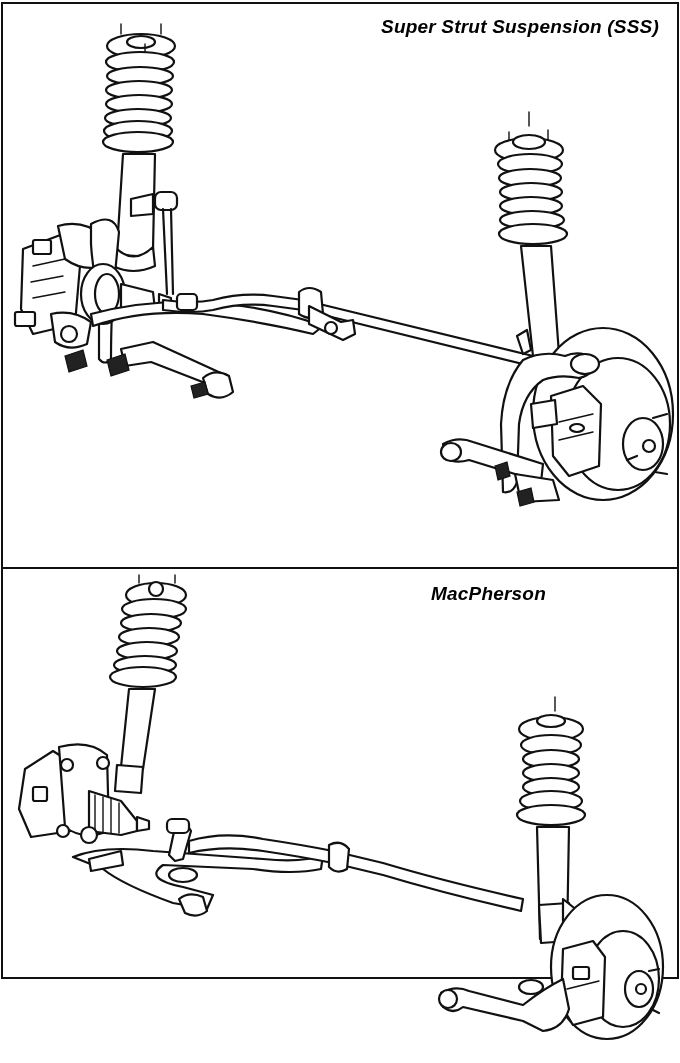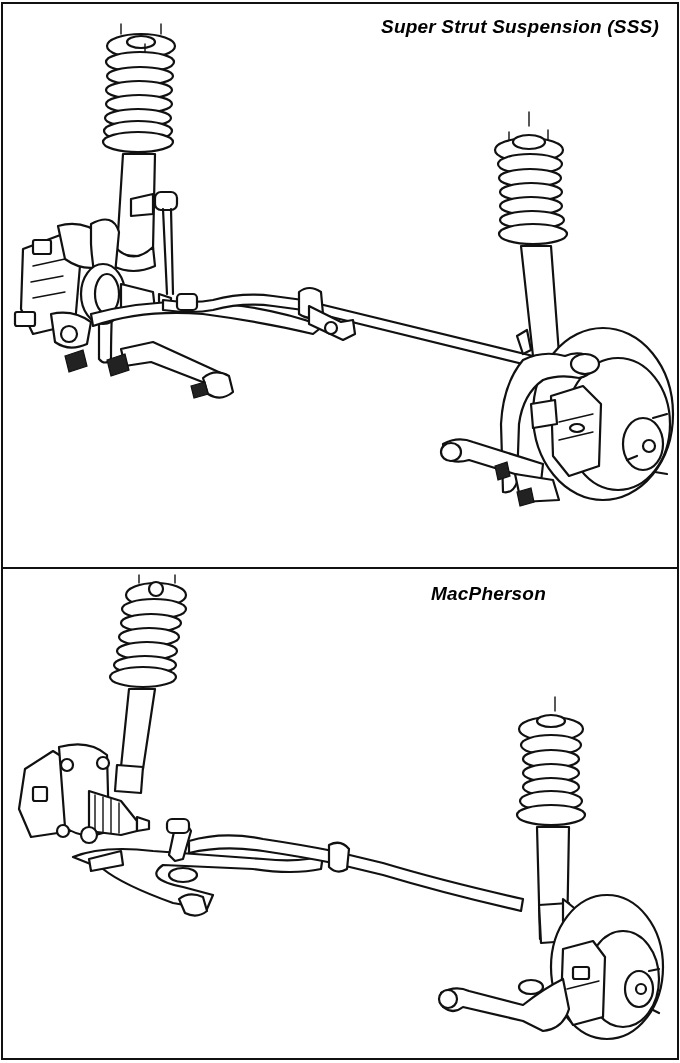--- a/index.html
+++ b/index.html
@@ -1,19 +1,19 @@
 <!DOCTYPE html>
 <html><head>
 <meta charset="utf-8">
 <style>
   html, body { margin:0; padding:0; background:#ffffff; }
   body { width:680px; height:1063px; position:relative; overflow:hidden; font-family:"Liberation Sans", sans-serif; }
   .panel { position:absolute; border:2px solid #111; background:#fff; box-sizing:border-box; }
   #panel-top { left:1px; top:2px; width:678px; height:631px; }
-  #panel-bottom { left:1px; top:567px; width:678px; height:493px; }
+  #panel-bottom { left:1px; top:567px; width:678px; height:412px; }
   .title { position:absolute; font-family:"Liberation Sans", sans-serif; font-weight:bold; font-style:italic; color:#000; font-size:19px; letter-spacing:0.2px; white-space:nowrap; }
   #title-top { right:18px; top:12px; }
   #title-bottom { left:428px; top:14px; }
   svg { position:absolute; left:0; top:0; }
   .ln { fill:#fff; stroke:#111; stroke-width:2.2; stroke-linejoin:round; stroke-linecap:round; }
   .ln-thin { fill:none; stroke:#111; stroke-width:1.4; stroke-linecap:round; }
   .dk { fill:#222; stroke:#111; stroke-width:1.2; }
 </style>
 </head>
 <body>

